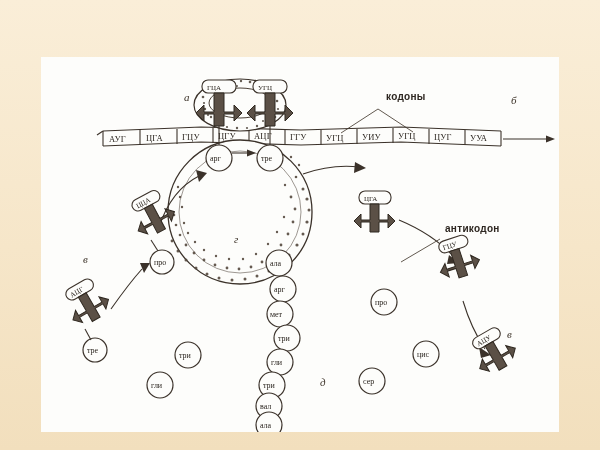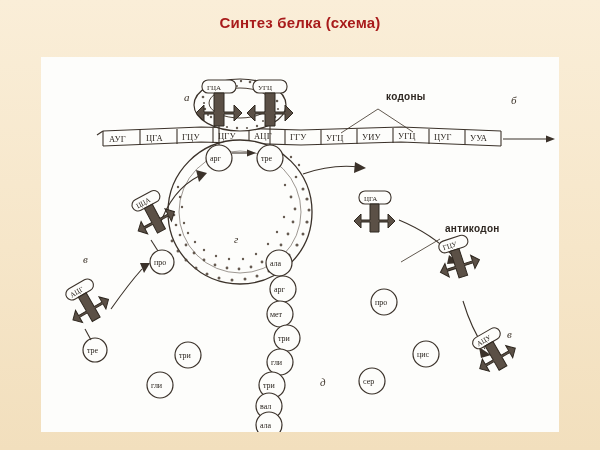--- a/index.html
+++ b/index.html
@@ -28,21 +28,20 @@
   .thin{fill:none;stroke:#50463c;stroke-width:.9;}
   .fillw{fill:#fdfdfb;stroke:#3b322a;stroke-width:1.1;}
   .trna{fill:#5b5046;stroke:#2f2820;stroke-width:1;}
   .circ{fill:#fdfdfb;stroke:#3b322a;stroke-width:1.2;}
 </style>
 </head>
 <body>
 
 <div id="slide">
 
-  <div id="title">Синтез белка (схема)</div>
 
   <div id="canvas">
     <svg width="518" height="375" viewBox="0 0 518 375" xmlns="http://www.w3.org/2000/svg">
 
       <text class="lbl" x="143" y="44">а</text>
       <text class="lbl" x="470" y="47">б</text>
 
       <text class="cap" x="345" y="43">кодоны</text>
       <g>
         <path class="thin" d="M300 76 L337 52 L372 75"></path>

